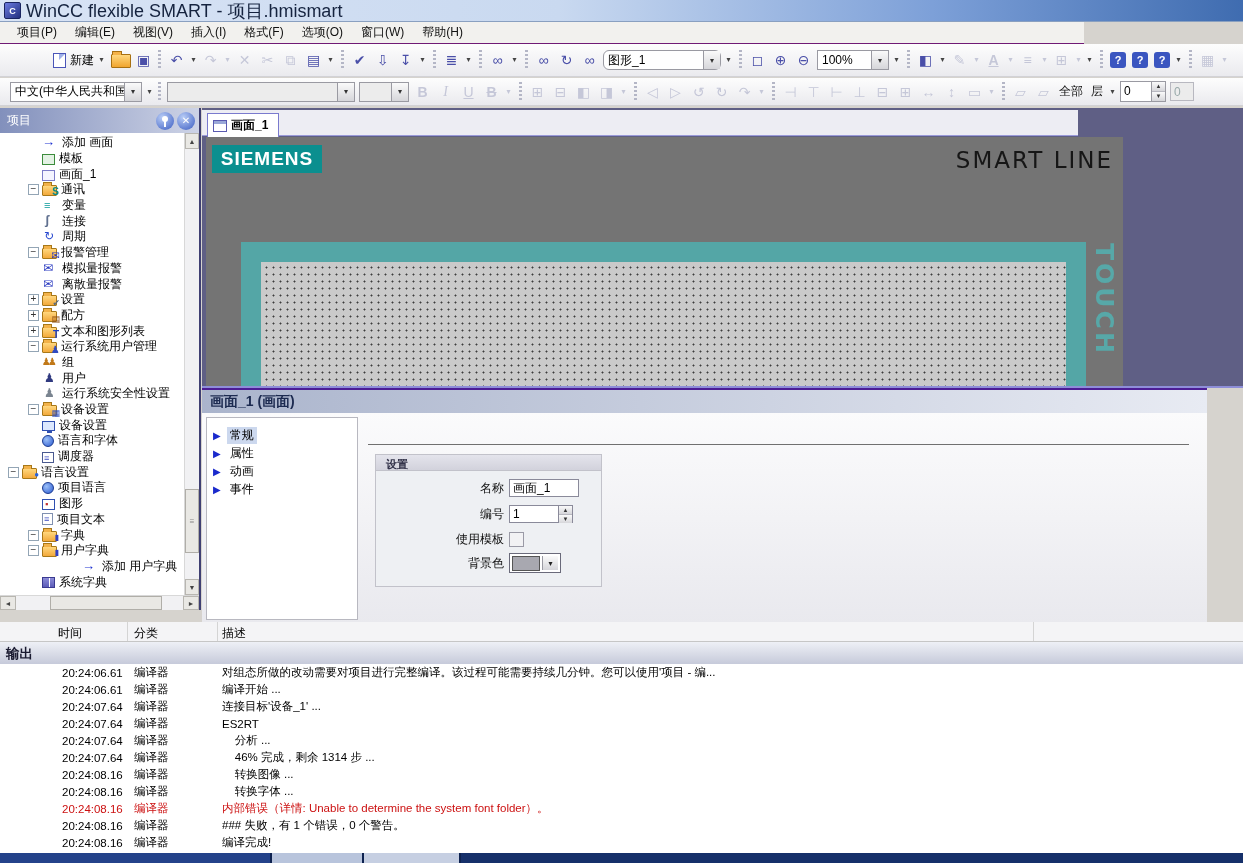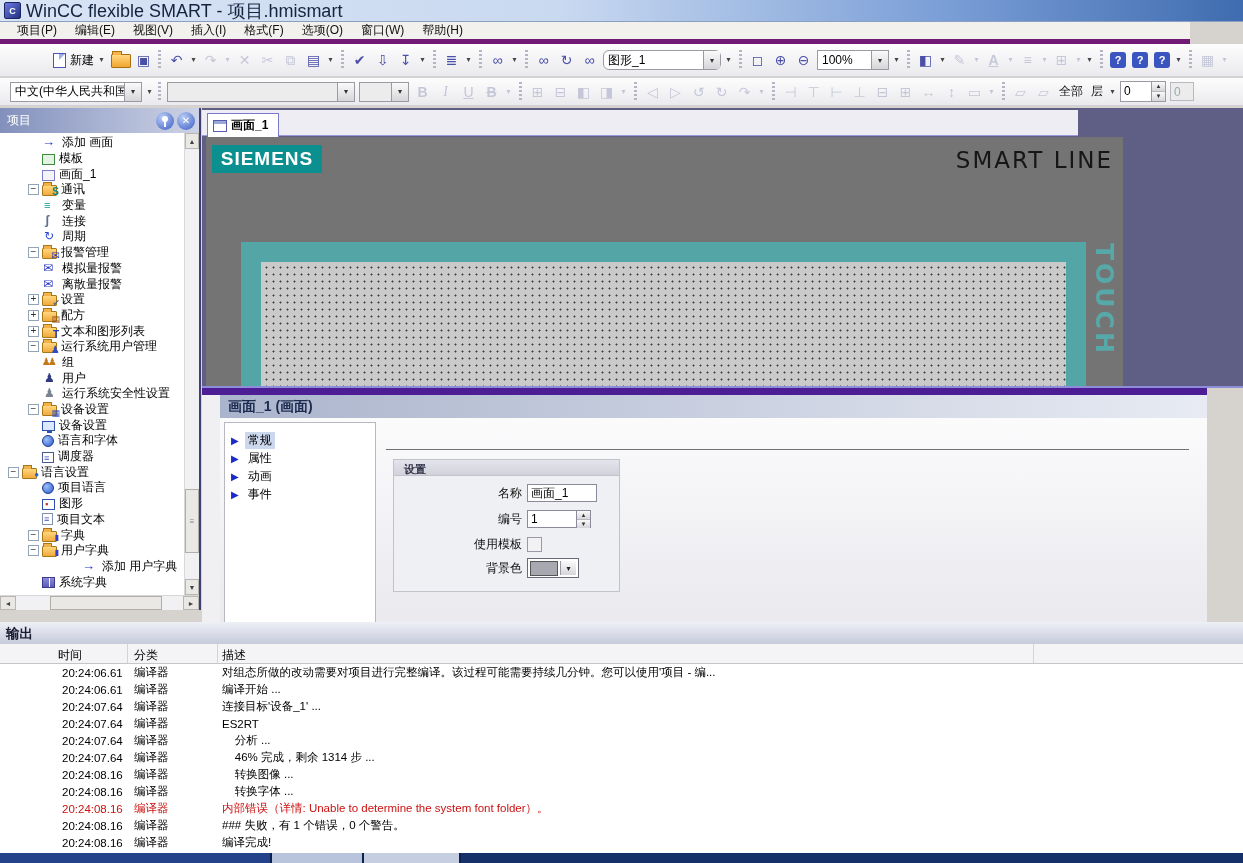--- a/index.html
+++ b/index.html
@@ -5,21 +5,21 @@
   html,body{margin:0;padding:0;background:#d6d3ce;font-family:"Liberation Sans","DejaVu Sans",sans-serif;}
   #app{position:relative;width:1243px;height:863px;overflow:hidden;background:#d6d3ce;font-size:12px;color:#000;}
   
   #titlebar{position:absolute;left:0;top:0;width:1243px;height:22px;
     background:linear-gradient(to right,#d9e4f5 0%,#c9d9f0 45%,#7da0d8 75%,#3f6cb0 100%);
     display:flex;align-items:center;padding-left:4px;box-sizing:border-box;border-bottom:1px solid #8aa0c0;}
   .appicon{width:15px;height:15px;background:linear-gradient(135deg,#6a7ae0,#23307e);border:1px solid #1a2460;border-radius:2px;
     color:#fff;font-size:9px;font-weight:bold;display:flex;align-items:center;justify-content:center;margin-right:5px;}
   #titletext{font-size:18px;color:#15233f;}
   
-  #menubar{position:absolute;left:0;top:22px;width:1190px;height:23px;background:#f2f1ee;border-bottom:6px solid #701a75;
+  #menubar{position:absolute;left:0;top:22px;width:1084px;height:23px;background:#f2f1ee;border-bottom:2px solid #701a75;
     display:flex;align-items:center;padding-left:8px;box-sizing:border-box;}
   .mitem{padding:3px 9px;color:#111;}
   
   .tbrow{position:absolute;left:0;width:1243px;background:linear-gradient(#fdfdfd,#eaeaee);border-bottom:1px solid #d2d2d6;
     display:flex;align-items:center;box-sizing:border-box;}
   #tb1{top:44px;height:33px;padding-left:44px;}
   #tb2{top:78px;height:28px;}
   .grp{display:flex;align-items:center;height:100%;padding:0 2px 0 1px;}
   .grp::before{content:"";width:3px;height:20px;margin:0 4px 0 2px;
     background:repeating-linear-gradient(to bottom,#b4b6c6 0 2px,transparent 2px 4px);}
@@ -122,21 +122,21 @@
   #canvas{position:absolute;left:4px;top:29px;width:917px;height:249px;background:#747474;overflow:hidden;}
   #siemenslogo{position:absolute;left:6px;top:8px;width:110px;height:28px;background:#0b8f8f;color:#fff;
     font-weight:bold;font-size:19px;letter-spacing:1px;display:flex;align-items:center;justify-content:center;}
   #smartline{position:absolute;right:10px;top:10px;font-size:23px;letter-spacing:2px;color:#161616;font-family:"DejaVu Sans",sans-serif;}
   #screenframe{position:absolute;left:35px;top:105px;width:845px;height:144px;background:#54a6a6;}
   #dotarea{position:absolute;left:20px;top:20px;right:20px;bottom:0;background-color:#cacaca;
     background-image:radial-gradient(circle,#3c3c3c 0.9px,transparent 1.1px);background-size:7px 7px;background-position:2px 2px;}
   #touchtext{position:absolute;left:884px;top:106px;writing-mode:vertical-rl;color:#57a8a8;font-weight:bold;
     font-size:25px;letter-spacing:3px;font-family:"DejaVu Sans",sans-serif;}
   
-  #props{position:absolute;left:202px;top:388px;width:1005px;height:234px;background:#f0f0f2;box-sizing:border-box;border-top:7px solid #4c1d95;padding-left:18px;}
+  #props{position:absolute;left:202px;top:388px;width:1005px;height:234px;background:#f0f0f2;box-sizing:border-box;border-top:2px solid #4c1d95;}
   #propheader{height:23px;background:linear-gradient(to right,#aab4cc,#e8ebf3);display:flex;align-items:center;
     padding-left:8px;font-weight:bold;font-size:14px;color:#1c2a50;}
   #propbody{position:relative;height:211px;background:linear-gradient(#fbfbfc,#e9e9ee);}
   #propnav{position:absolute;left:4px;top:4px;width:152px;bottom:4px;background:#fff;border:1px solid #b8b8c0;padding-top:8px;box-sizing:border-box;}
   .pnav{display:flex;align-items:center;height:18px;padding-left:6px;}
   .pnav .arr{color:#1a2acc;font-size:10px;margin-right:6px;}
   .pnav .pl{padding:0 3px;}
   .pnav.sel .pl{background:#ccd8ee;}
   #prophr{position:absolute;left:166px;right:18px;top:31px;border-top:1px solid #707070;}
   #setgroup{position:absolute;left:173px;top:41px;width:227px;height:133px;background:#eef0f3;border:1px solid #c2c2ca;box-sizing:border-box;}
@@ -632,26 +632,26 @@
           <span class="swatchbtn">
             <span class="swatch"></span>
             <span class="swatcharrow">▾</span>
           </span>
         </div>
       </div>
     </div>
   </div>
 
   <div id="output">
-    <div id="outheader">输出</div>
     <div id="outcols">
       <span class="c-time">时间</span>
       <span class="c-cat">分类</span>
       <span class="c-desc">描述</span>
     </div>
+    <div id="outheader">输出</div>
     <div id="outrows">
 
         <div class="orow">
           <span class="c-time">20:24:06.61</span>
           <span class="c-cat">编译器</span>
           <span class="c-desc">对组态所做的改动需要对项目进行完整编译。该过程可能需要持续几分钟。您可以使用'项目 - 编...</span>
         </div>
 
         <div class="orow">
           <span class="c-time">20:24:06.61</span>

